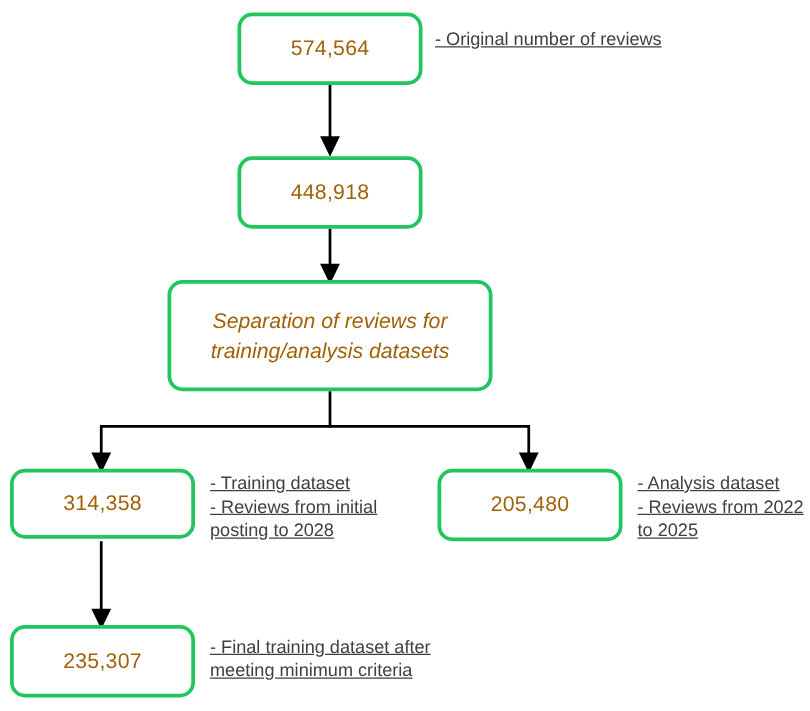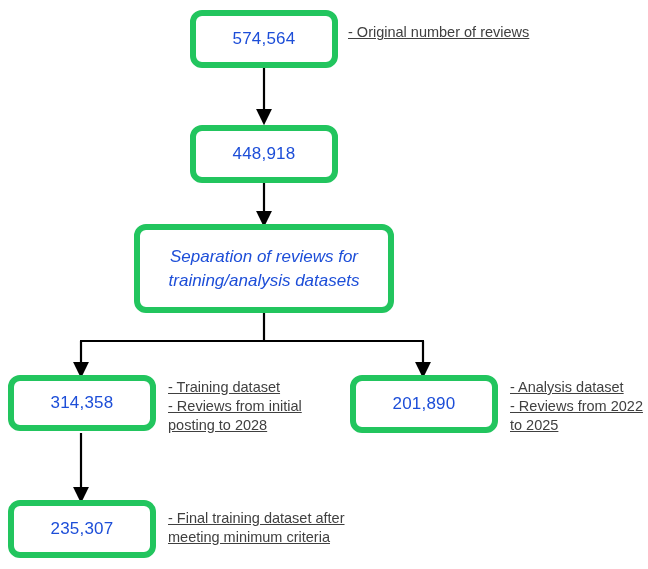--- a/index.html
+++ b/index.html
@@ -21,30 +21,30 @@
   .flow-svg {
     position: absolute;
     left: 0;
     top: 0;
     width: 648px;
     height: 569px;
   }
   .node-box {
     position: absolute;
     box-sizing: border-box;
-    border: 6px solid #22c55e;
+    border: 3px solid #22c55e;
     border-radius: 12px;
     background: #ffffff;
     display: flex;
     align-items: center;
     justify-content: center;
     text-align: center;
     font-size: 17px;
     line-height: 22px;
-    color: #1d4ed8;
+    color: #a16207;
     z-index: 2;
   }
   .node-box.multiline {
     font-size: 17px;
     line-height: 24px;
   }
   .node-label {
     position: absolute;
     font-size: 14.5px;
     line-height: 19px;
@@ -99,21 +99,21 @@
   </div>
 
   <div class="node-box" style="left:8px; top:375px; width:148px; height:56px;">
     <span class="node-num">314,358</span>
   </div>
   <div class="node-label" style="left:168px; top:378px; width:180px;">- Training dataset
 - Reviews from initial
 posting to 2028</div>
 
   <div class="node-box" style="left:350px; top:375px; width:148px; height:58px;">
-    <span class="node-num">201,890</span>
+    <span class="node-num">205,480</span>
   </div>
   <div class="node-label" style="left:510px; top:378px; width:140px;">- Analysis dataset
 - Reviews from 2022
 to 2025</div>
 
   <div class="node-box" style="left:8px; top:500px; width:148px; height:58px;">
     <span class="node-num">235,307</span>
   </div>
   <div class="node-label" style="left:168px; top:509px; width:230px;">- Final training dataset after
 meeting minimum criteria</div>

